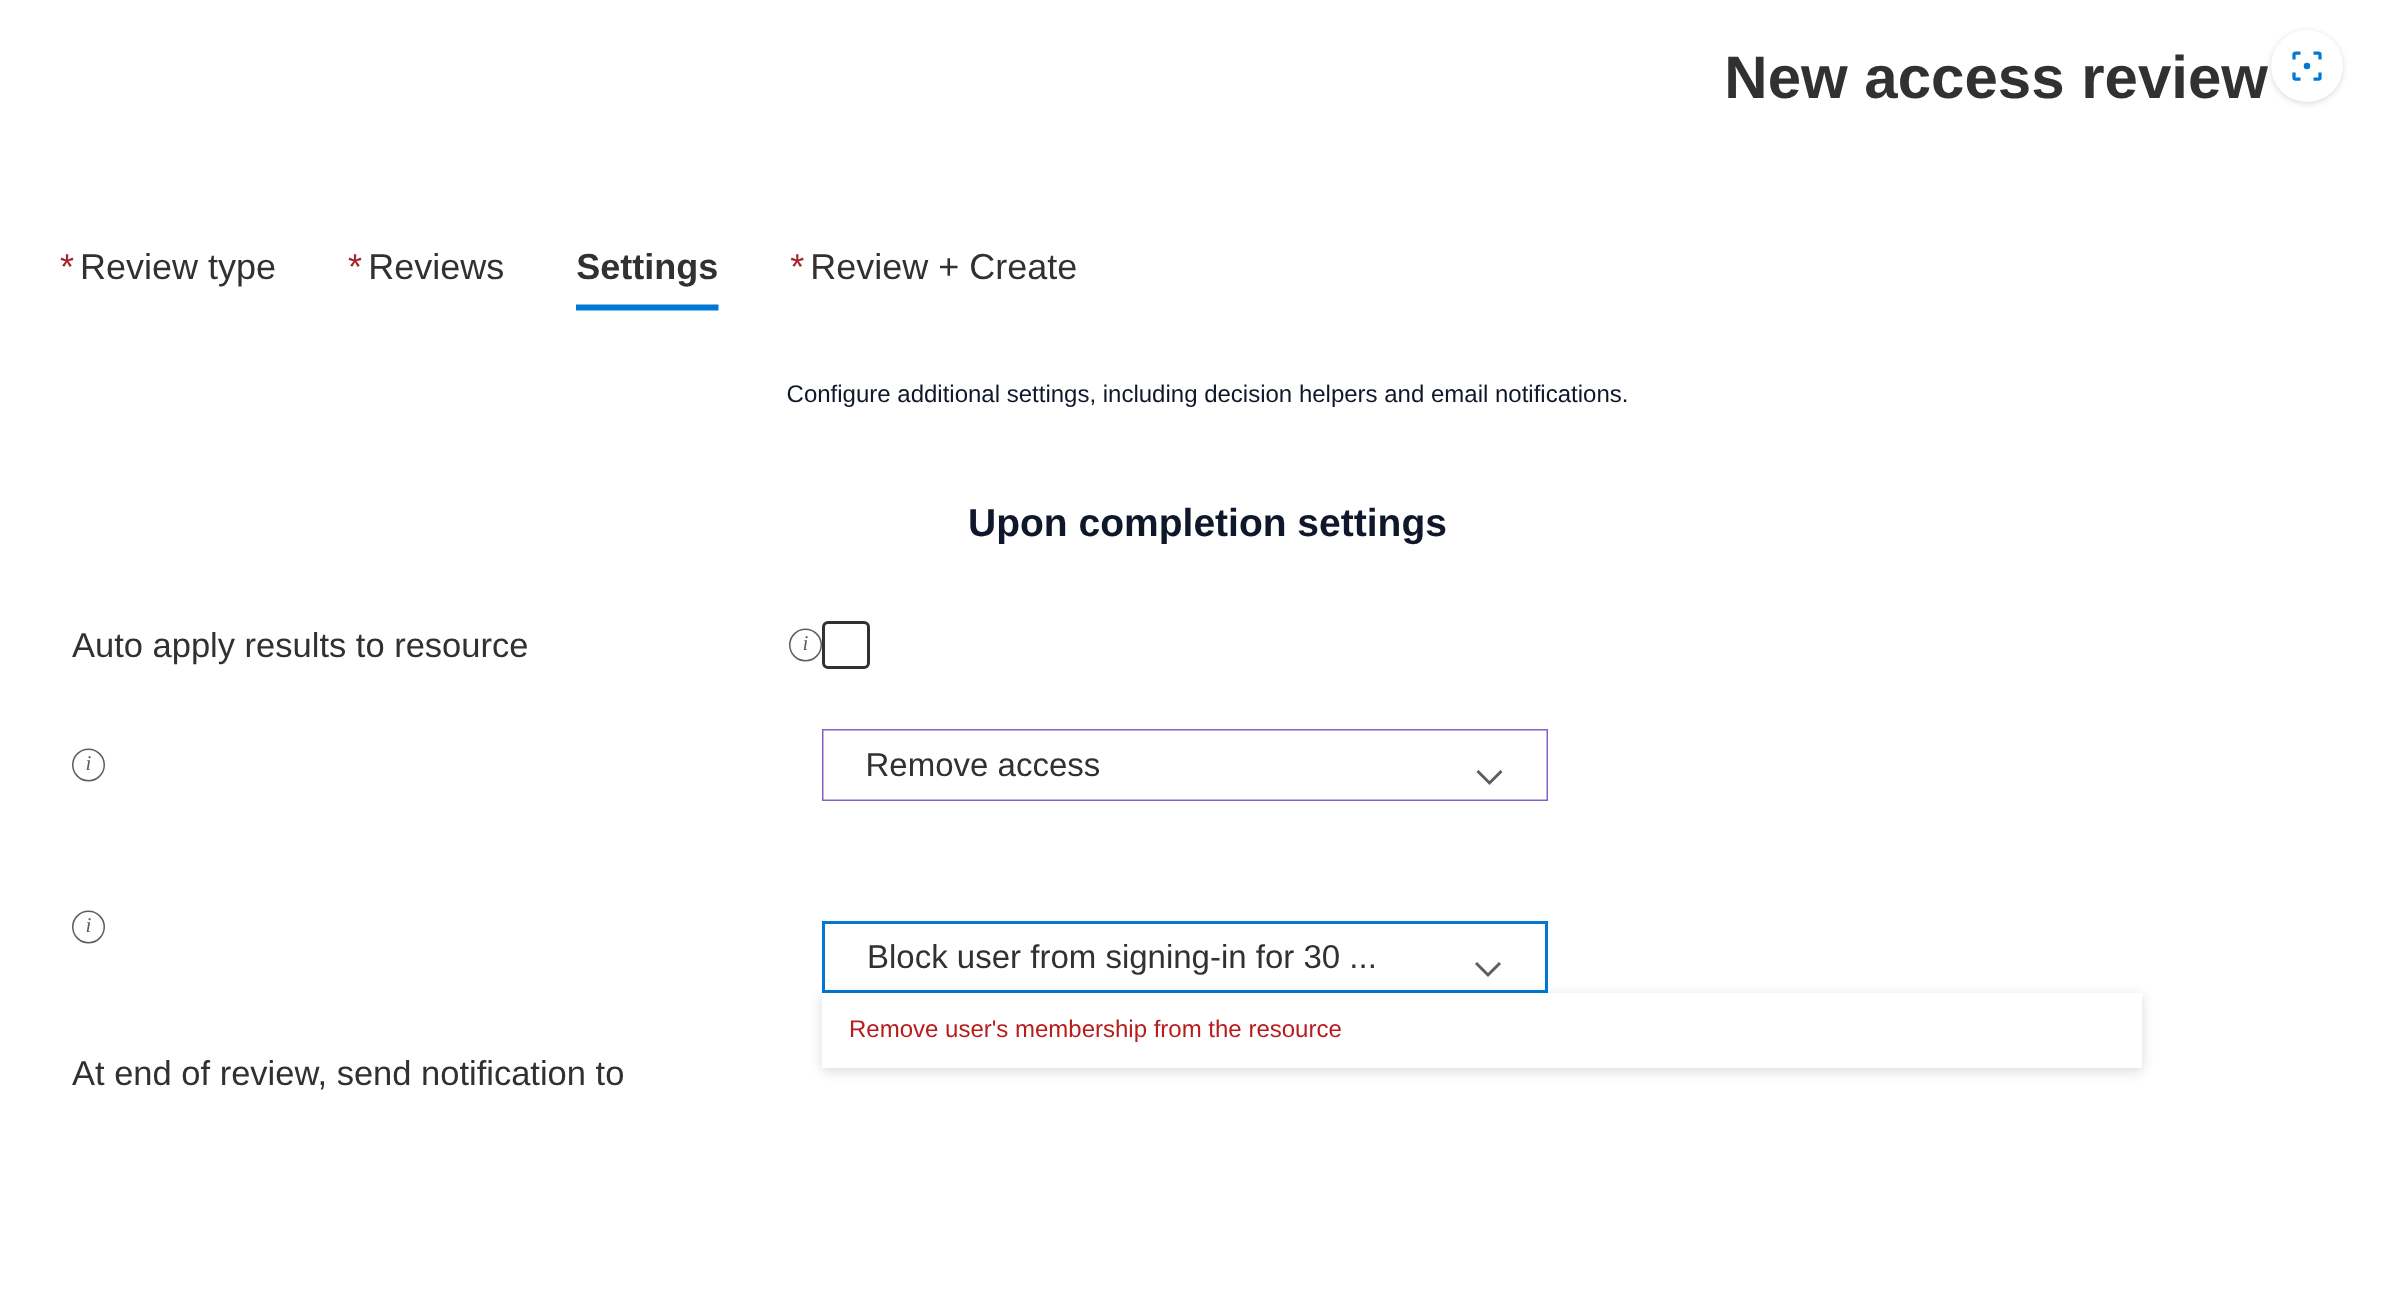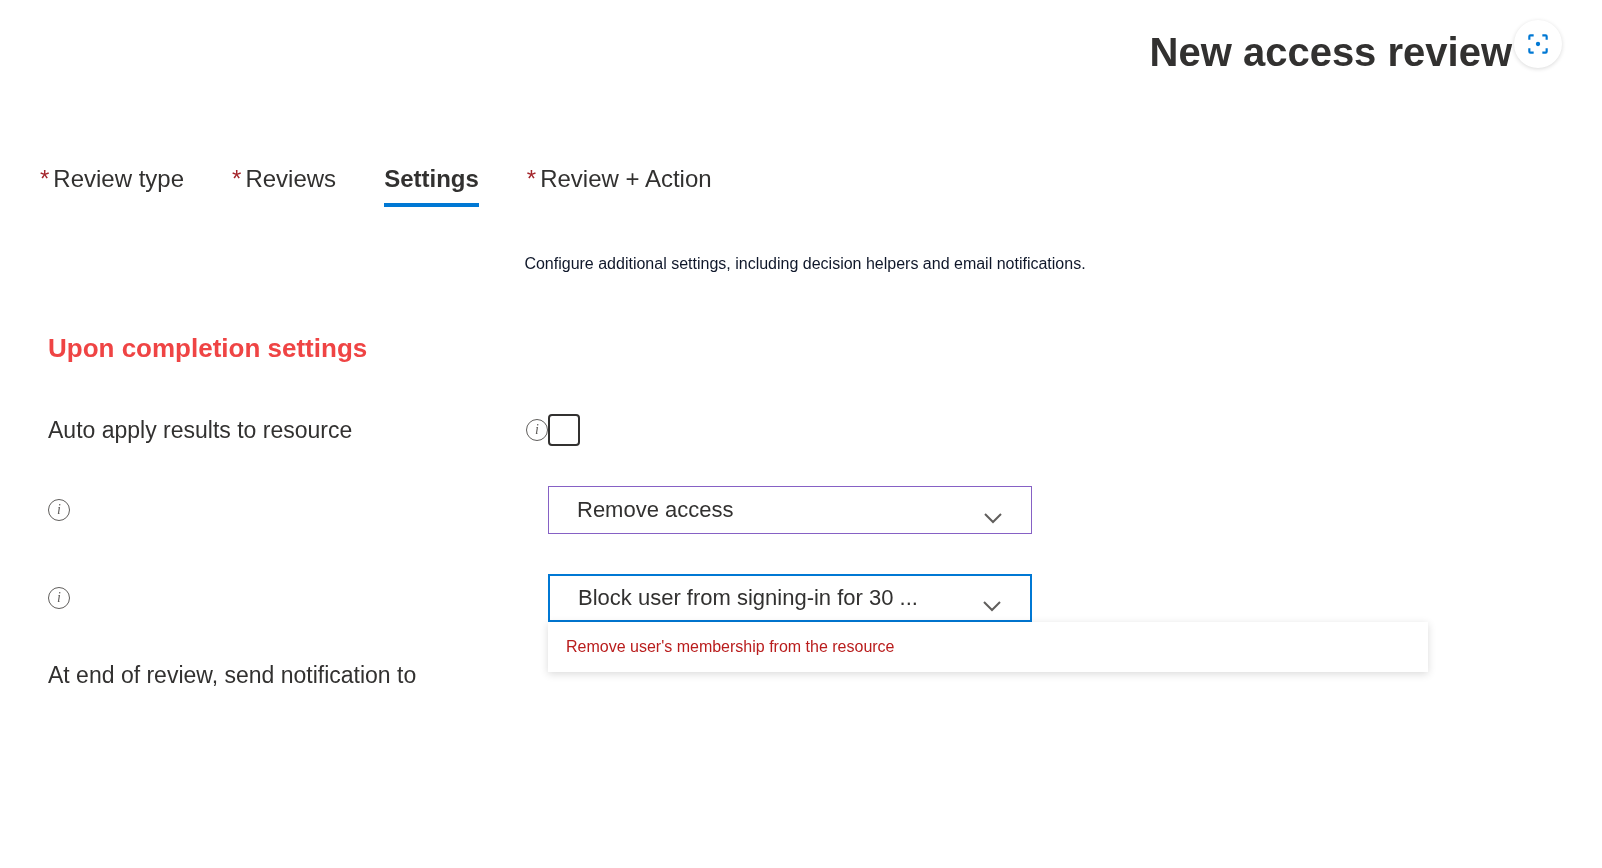--- a/index.html
+++ b/index.html
@@ -59,23 +59,24 @@
     .description {
       font-size: 16px;
       color: #0f172a;
       margin-bottom: 60px;
       margin-left: 8px;
       text-align: center;
     }
     .section-title {
       font-size: 26px;
       font-weight: 600;
-      color: #ef4444;
+      color: #0f172a;
       margin-bottom: 50px;
       margin-left: 8px;
+      text-align: center;
     }
     .form-row {
       display: flex;
       align-items: center;
       margin-bottom: 40px;
       margin-left: 8px;
     }
     .form-label {
       font-size: 23px;
       color: #323130;
@@ -118,20 +119,21 @@
       padding: 0 28px;
       font-size: 22px;
       color: #323130;
       cursor: pointer;
     }
     .select-box.purple {
       border: 1px solid #8661c5;
     }
     .select-box.blue-focused {
       border: 2px solid #0078d4;
+      margin-top: 40px;
     }
     .chevron-down {
       width: 20px;
       height: 12px;
       display: inline-block;
     }
     .chevron-down svg {
       width: 100%;
       height: 100%;
       stroke: #605e5c;
@@ -203,21 +205,21 @@
   </div>
   <div class="tab">
     <span class="required">*</span>
     <span>Reviews</span>
   </div>
   <div class="tab active">
     <span>Settings</span>
   </div>
   <div class="tab">
     <span class="required">*</span>
-    <span>Review + Action</span>
+    <span>Review + Create</span>
   </div>
 </div>
 
 <p class="description">Configure additional settings, including decision helpers and email notifications.</p>
 
 <h2 class="section-title">Upon completion settings</h2>
 
 <div class="form-row">
   <div class="form-label">
     <span>Auto apply results to resource</span>

